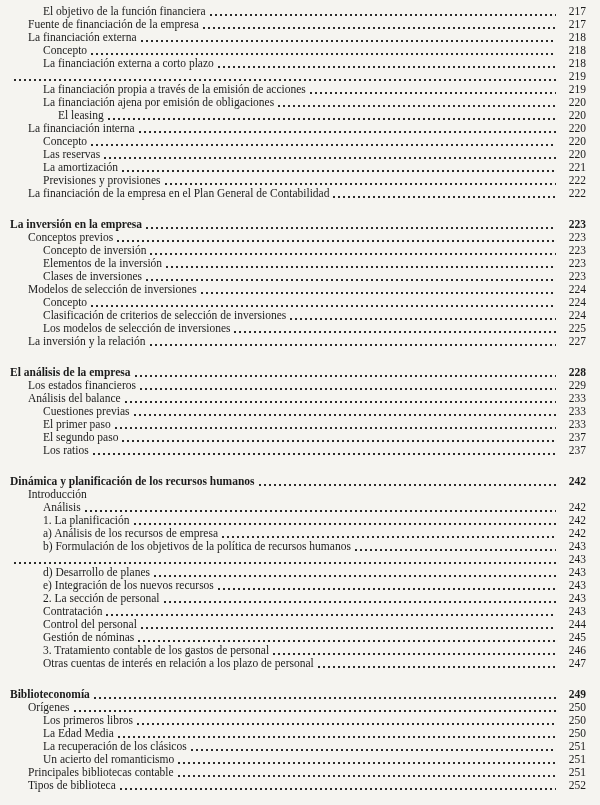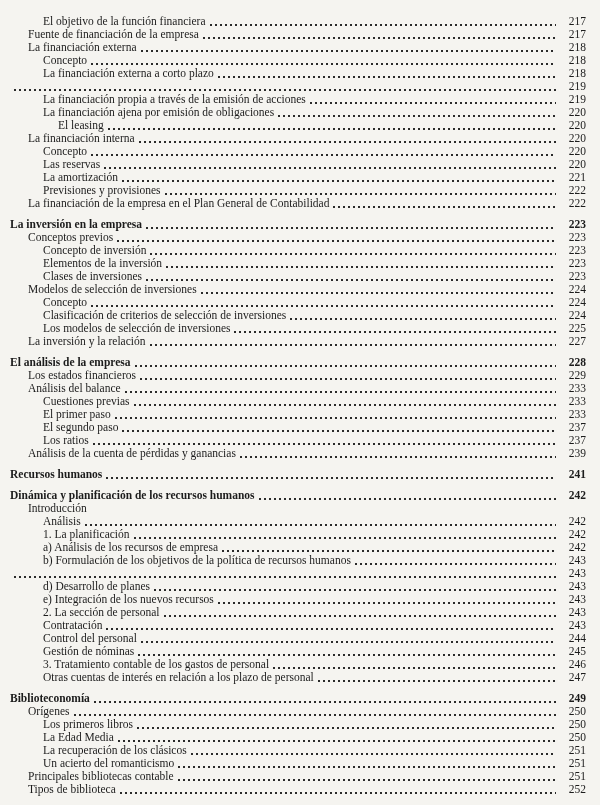--- a/index.html
+++ b/index.html
@@ -6,31 +6,31 @@
   body {
     width: 600px; height: 805px;
     background: #f5f4f0;
     font-family: "Liberation Serif", "DejaVu Serif", serif;
     color: #1c1c1c;
     overflow: hidden;
   }
   .page {
     box-sizing: border-box;
     width: 600px; height: 805px;
-    padding: 15px 14px 4px 10px;
+    padding: 5px 14px 4px 10px;
     overflow: hidden;
   }
   .row {
     display: flex;
     align-items: flex-end;
     font-size: 11.5px;
     line-height: 13px;
     white-space: nowrap;
   }
-  .row.gap   { margin-top: 8px; }
+  .row.gap   { margin-top: 18px; }
   .row.small { }
   .row.bold .title, .row.bold .pageno { font-weight: bold; }
   .indent-0 .title { padding-left: 0; }
   .indent-1 .title { padding-left: 18px; }
   .indent-2 .title { padding-left: 33px; }
   .indent-3 .title { padding-left: 48px; }
   .title { flex: 0 0 auto; }
   .dots {
     flex: 1 1 auto;
     height: 4px;
@@ -203,30 +203,20 @@
       <div class="row indent-2">
     <span class="title">El segundo paso</span>
     <span class="dots"></span>
     <span class="pageno">237</span>
   </div>
       <div class="row indent-2">
     <span class="title">Los ratios</span>
     <span class="dots"></span>
     <span class="pageno">237</span>
   </div>
-      <div class="row indent-1">
-    <span class="title">Análisis de la cuenta de pérdidas y ganancias</span>
-    <span class="dots"></span>
-    <span class="pageno">239</span>
-  </div>
-      <div class="row indent-0 bold gap">
-    <span class="title">Recursos humanos</span>
-    <span class="dots"></span>
-    <span class="pageno">241</span>
-  </div>
       <div class="row indent-0 bold gap">
     <span class="title">Dinámica y planificación de los recursos humanos</span>
     <span class="dots"></span>
     <span class="pageno">242</span>
   </div>
       <div class="row indent-1">
     <span class="title">Introducción</span>
     <span class="dots hidden"></span>
     <span class="pageno"></span>
   </div>

